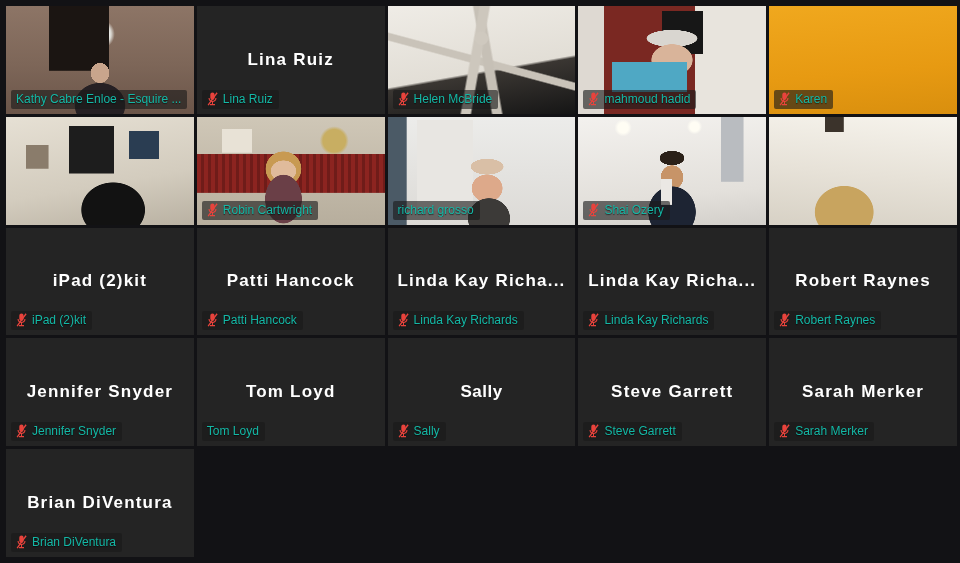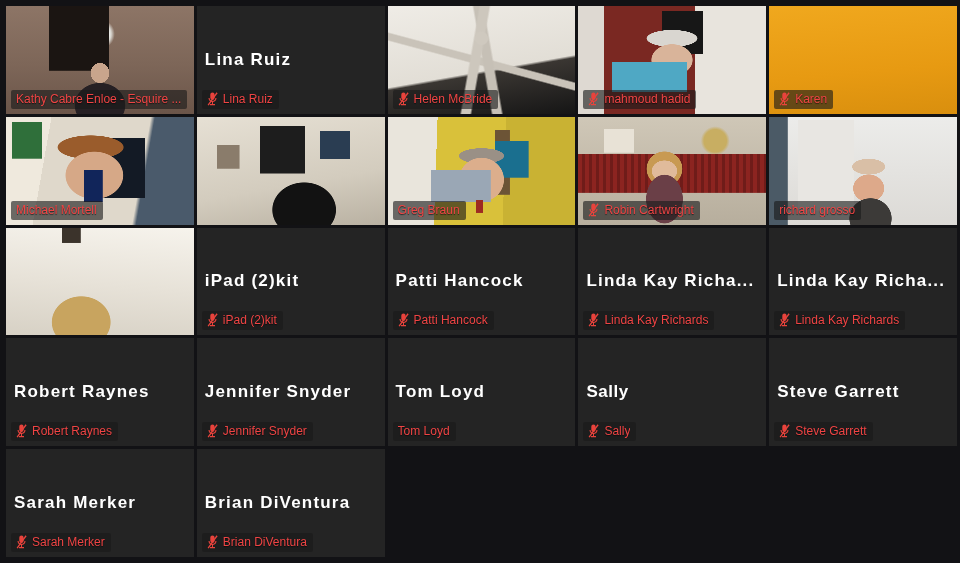--- a/index.html
+++ b/index.html
@@ -20,21 +20,21 @@
     padding:6px 3px 6px 6px;
     background:#121215;
   }
 
   .tile {
     position:relative;
     background:#242424;
     overflow:hidden;
     display:flex;
     align-items:center;
-    justify-content:flex-start;
+    justify-content:center;
   }
   .tile.active {
     outline:3px solid #b6e03a;
     outline-offset:-3px;
     z-index:5;
   }
 
   
   .video {
     position:absolute; inset:0;
@@ -183,21 +183,21 @@
     max-width:calc(100% - 10px);
     display:flex;
     align-items:center;
     gap:5px;
     padding:2px 6px 3px 5px;
     background:rgba(26,26,26,0.62);
     border-radius:2px;
     z-index:3;
   }
   .namebar .nm {
-    color:#ef4444;
+    color:#14b8a6;
     font-size:12px;
     line-height:14px;
     white-space:nowrap;
     overflow:hidden;
     text-overflow:ellipsis;
     text-shadow:0 1px 1px rgba(0,0,0,.6);
   }
   .mic-muted { flex:0 0 auto; width:11px; height:14px; display:block; }
 </style>
 </head>
@@ -264,33 +264,21 @@
               <rect x="3.3" y="0.6" width="4.3" height="7.4" rx="2.15"></rect>
               <path d="M1.5 6.1h1.1c0 1.6 1.3 2.9 2.9 2.9s2.9-1.3 2.9-2.9h1.1c0 2-1.5 3.7-3.5 3.95V12.1h2.0v1.2H3.0v-1.2h2.0v-2.05C3.0 9.8 1.5 8.1 1.5 6.1z"></path>
               <path d="M9.55 0.35 L10.6 1.15 L1.65 13.6 L0.6 12.8 Z"></path>
             </g>
           </svg>
         </span>
         <span class="nm">Karen</span>
       </div>
     </div>
     <div class="tile">
-      <div class="video v-mortell"></div>
-      <div class="namebar">
-        <span class="nm">Michael Mortell</span>
-      </div>
-    </div>
-    <div class="tile">
       <div class="video v-fabricant"></div>
-    </div>
-    <div class="tile">
-      <div class="video v-greg"></div>
-      <div class="namebar">
-        <span class="nm">Greg Braun</span>
-      </div>
     </div>
     <div class="tile">
       <div class="video v-robin"></div>
       <div class="namebar">
         <span style="display: flex;">
           <svg class="mic-muted" viewBox="0 0 11 14" xmlns="http://www.w3.org/2000/svg" aria-hidden="true">
             <g fill="#e8433c">
               <rect x="3.3" y="0.6" width="4.3" height="7.4" rx="2.15"></rect>
               <path d="M1.5 6.1h1.1c0 1.6 1.3 2.9 2.9 2.9s2.9-1.3 2.9-2.9h1.1c0 2-1.5 3.7-3.5 3.95V12.1h2.0v1.2H3.0v-1.2h2.0v-2.05C3.0 9.8 1.5 8.1 1.5 6.1z"></path>
               <path d="M9.55 0.35 L10.6 1.15 L1.65 13.6 L0.6 12.8 Z"></path>
@@ -300,20 +288,35 @@
         <span class="nm">Robin Cartwright</span>
       </div>
     </div>
     <div class="tile active">
       <div class="video v-richard"></div>
       <div class="namebar">
         <span class="nm">richard grosso</span>
       </div>
     </div>
     <div class="tile">
+      <div class="video v-shai"></div>
+      <div class="namebar">
+        <span style="display: flex;">
+          <svg class="mic-muted" viewBox="0 0 11 14" xmlns="http://www.w3.org/2000/svg" aria-hidden="true">
+            <g fill="#e8433c">
+              <rect x="3.3" y="0.6" width="4.3" height="7.4" rx="2.15"></rect>
+              <path d="M1.5 6.1h1.1c0 1.6 1.3 2.9 2.9 2.9s2.9-1.3 2.9-2.9h1.1c0 2-1.5 3.7-3.5 3.95V12.1h2.0v1.2H3.0v-1.2h2.0v-2.05C3.0 9.8 1.5 8.1 1.5 6.1z"></path>
+              <path d="M9.55 0.35 L10.6 1.15 L1.65 13.6 L0.6 12.8 Z"></path>
+            </g>
+          </svg>
+        </span>
+        <span class="nm">Shai Ozery</span>
+      </div>
+    </div>
+    <div class="tile">
       <div class="video v-carol"></div>
     </div>
     <div class="tile">
       <div class="placeholder-name wide">iPad (2)kit</div>
       <div class="namebar">
         <span style="display: flex;">
           <svg class="mic-muted" viewBox="0 0 11 14" xmlns="http://www.w3.org/2000/svg" aria-hidden="true">
             <g fill="#e8433c">
               <rect x="3.3" y="0.6" width="4.3" height="7.4" rx="2.15"></rect>
               <path d="M1.5 6.1h1.1c0 1.6 1.3 2.9 2.9 2.9s2.9-1.3 2.9-2.9h1.1c0 2-1.5 3.7-3.5 3.95V12.1h2.0v1.2H3.0v-1.2h2.0v-2.05C3.0 9.8 1.5 8.1 1.5 6.1z"></path>

